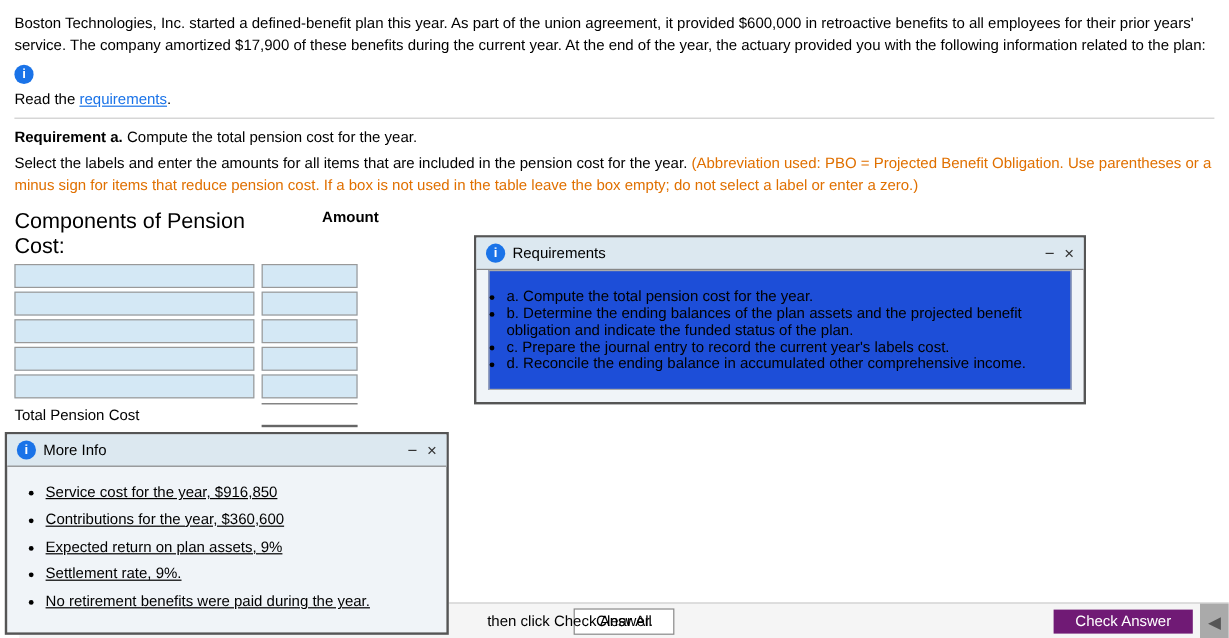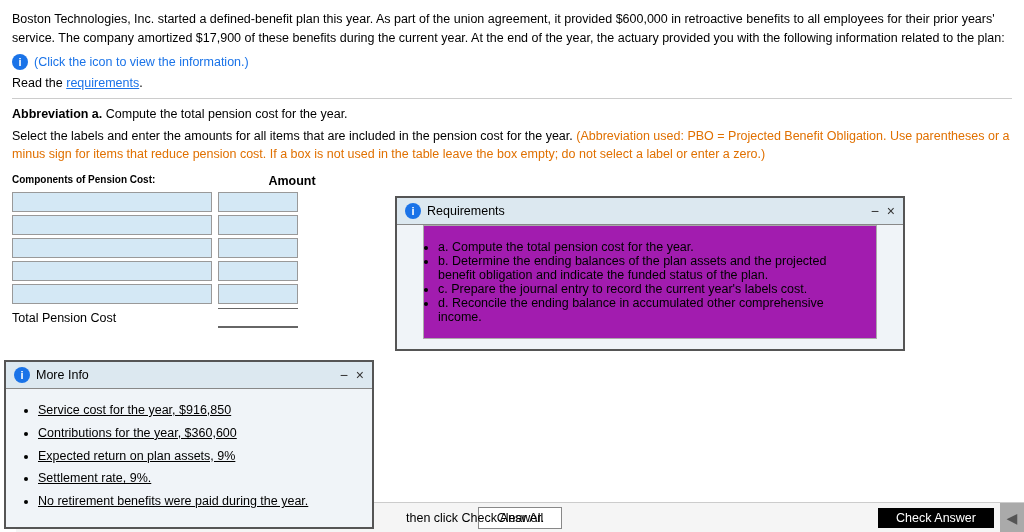--- a/index.html
+++ b/index.html
@@ -18,36 +18,36 @@
     .divider { border: none; border-top: 1px solid #ccc; margin: 4px 0 8px 0; }
     
     .requirement-label { font-size: 12.5px; margin-bottom: 6px; }
     .requirement-label strong { font-weight: bold; }
     
     .instruction-text { font-size: 12.5px; line-height: 1.5; margin-bottom: 10px; }
     .instruction-text .orange { color: #e07000; }
     
     .table-section { margin-bottom: 10px; }
     .table-header { display: flex; gap: 0; margin-bottom: 4px; }
-    .table-header-left { font-weight: bold; font-size: 10px; width: 220px; }
+    .table-header-left { font-weight: normal; font-size: 18px; width: 220px; }
     .table-header-right { font-weight: bold; font-size: 12.5px; width: 100px; text-align: center; padding-left: 20px; }
     
     .table-rows { display: flex; flex-direction: column; gap: 3px; }
     .table-row { display: flex; gap: 6px; align-items: center; }
     .input-label { width: 200px; height: 20px; border: 1px solid #999; background: #d4e8f5; }
     .input-amount { width: 80px; height: 20px; border: 1px solid #999; background: #d4e8f5; }
     
     .total-row { display: flex; align-items: center; margin-top: 4px; gap: 6px; }
     .total-label { font-size: 12.5px; width: 200px; }
     .total-input { width: 80px; height: 20px; border-top: 1px solid #666; border-bottom: 2px solid #666; border-left: none; border-right: none; background: #fff; }
     
     .bottom-bar { position: absolute; bottom: 0; left: 16px; right: 0; height: 30px; background: #f5f5f5; border-top: 1px solid #ccc; display: flex; align-items: center; justify-content: center; gap: 12px; }
     
     .btn-clear-all { padding: 3px 18px; background: #fff; border: 1px solid #888; font-size: 12.5px; cursor: pointer; }
-    .btn-check-answer { padding: 3px 18px; background: #000000; color: #fff; border: none; font-size: 12.5px; cursor: pointer; position: absolute; right: 30px; }
+    .btn-check-answer { padding: 3px 18px; background: #701a75; color: #fff; border: none; font-size: 12.5px; cursor: pointer; position: absolute; right: 30px; }
     .btn-nav { position: absolute; right: 0; background: #aaa; border: none; width: 24px; height: 30px; cursor: pointer; color: #555; font-size: 14px; }
 
     
     .more-info-dialog {
       position: absolute;
       left: 4px;
       top: 360px;
       width: 370px;
       background: #f0f4f8;
       border: 2px solid #555;
@@ -85,42 +85,41 @@
       border-bottom: 1px solid #888;
       padding: 5px 8px;
       display: flex;
       align-items: center;
       justify-content: space-between;
     }
     .req-title-left { display: flex; align-items: center; gap: 6px; }
     .req-title-controls { display: flex; gap: 8px; align-items: center; }
     .req-footer { display: flex; justify-content: flex-end; gap: 8px; padding: 8px 14px 12px; }
     .req-btn { padding: 4px 16px; background: #e8e8e8; border: 1px solid #888; cursor: pointer; font-size: 12.5px; }
-    .req-content-box { border: 1px solid #aaa; margin: 0 26px 10px; padding: 14px; background: #a21caf; }
+    .req-content-box { border: 1px solid #aaa; margin: 0 10px 10px; padding: 14px; background: #1d4ed8; }
   </style>
 </head>
 <body>
 
 <div class="main-content">
 
   <p class="intro-text">Boston Technologies, Inc. started a defined-benefit plan this year. As part of the union agreement, it provided $600,000 in retroactive benefits to all employees for their prior years' service. The company amortized $17,900 of these benefits during the current year. At the end of the year, the actuary provided you with the following information related to the plan:</p>
 
   <div class="info-link-row">
     <span class="info-icon">i</span>
-    <span style="color:#1a73e8; cursor:pointer;">(Click the icon to view the information.)</span>
   </div>
 
   <div class="read-row">
     <span>Read the </span><a href="#">requirements</a><span>.</span>
   </div>
 
   <hr class="divider">
 
   <p class="requirement-label">
-    <strong>Abbreviation a.</strong>
+    <strong>Requirement a.</strong>
     <span>Compute the total pension cost for the year.</span>
   </p>
 
   <p class="instruction-text">
     <span>Select the labels and enter the amounts for all items that are included in the pension cost for the year.</span>
     <span class="orange">(Abbreviation used: PBO = Projected Benefit Obligation. Use parentheses or a minus sign for items that reduce pension cost. If a box is not used in the table leave the box empty; do not select a label or enter a zero.)</span>
   </p>
 
   <div class="table-section">
     <div class="table-header">

